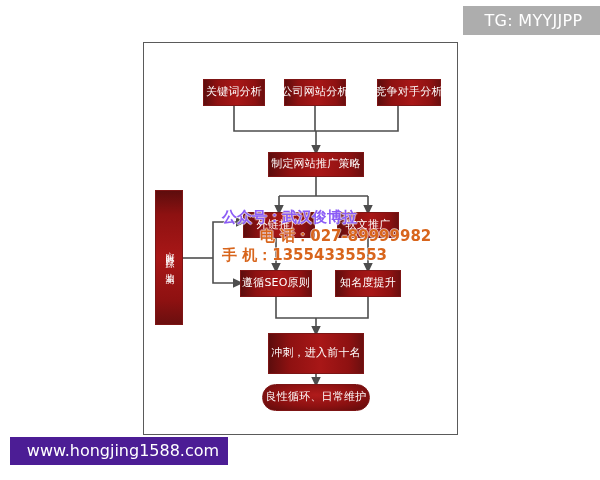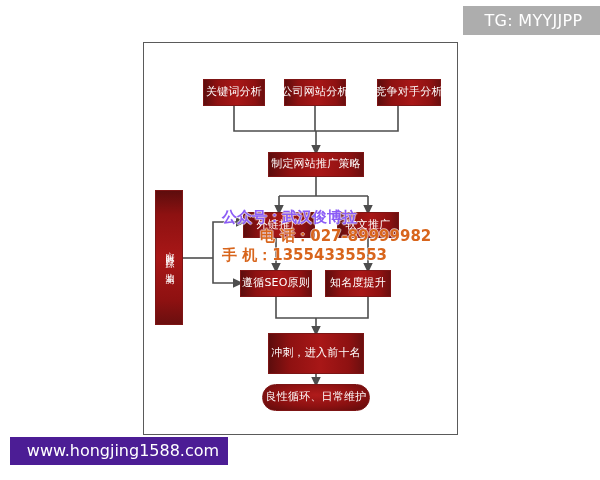--- a/index.html
+++ b/index.html
@@ -100,21 +100,21 @@
   }
 
   
   .n-kw        { left: 203px; top: 79px;  width: 62px; height: 27px; }
   .n-site      { left: 284px; top: 79px;  width: 62px; height: 27px; }
   .n-comp      { left: 366px; top: 79px;  width: 64px; height: 27px; margin-left: 11px; }
   .n-strategy  { left: 268px; top: 152px; width: 96px; height: 25px; font-family: Liberation Mono, monospace; }
   .n-extlink   { left: 243px; top: 212px; width: 72px; height: 26px; }
   .n-softtext  { left: 337px; top: 212px; width: 62px; height: 26px; }
   .n-seo       { left: 240px; top: 270px; width: 72px; height: 27px; }
-  .n-fame      { left: 325px; top: 270px; width: 66px; height: 27px; }
+  .n-fame      { left: 335px; top: 270px; width: 66px; height: 27px; }
   .n-sprint    { left: 268px; top: 333px; width: 96px; height: 41px; }
   .n-loop      { left: 262px; top: 384px; width: 108px; height: 27px; }
   .n-track     { left: 155px; top: 190px; width: 28px; height: 135px; font-size: 9px; }
 
   
   .contact {
     position: absolute;
     left: 222px;
     top: 208px;
     width: 230px;

